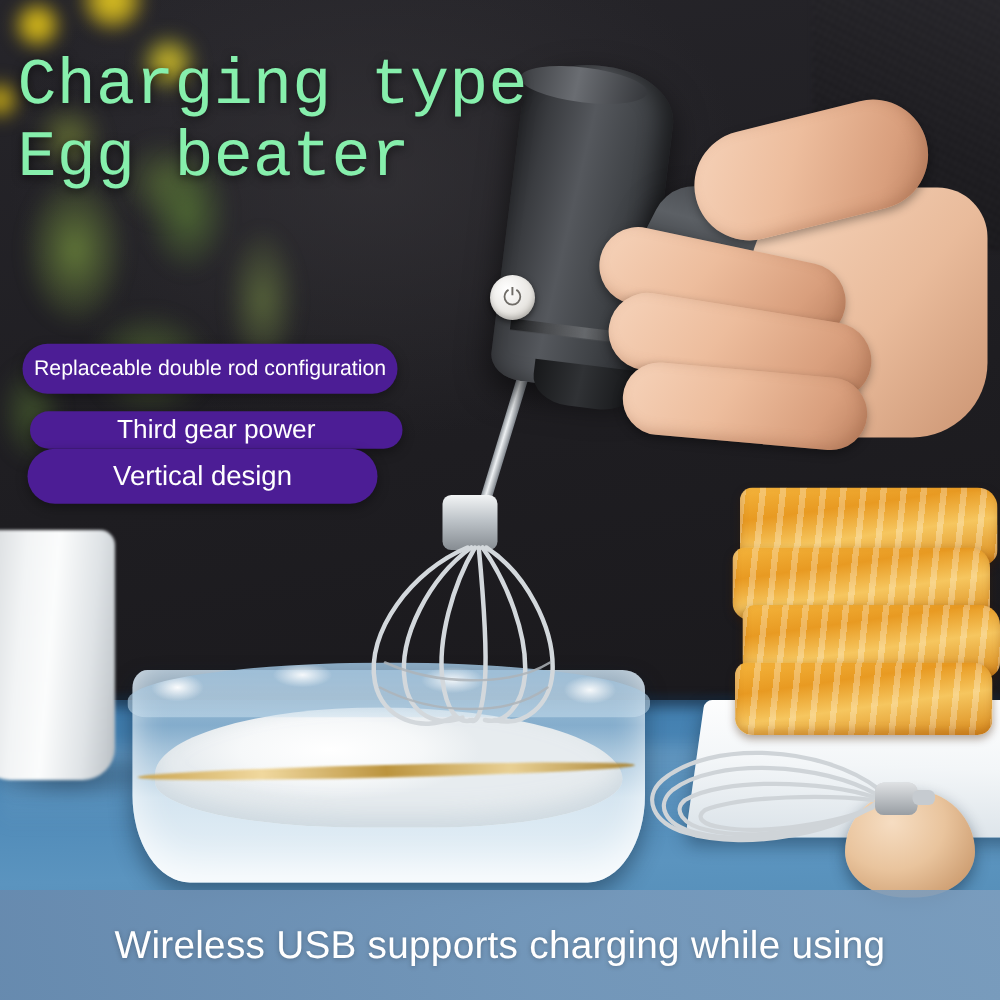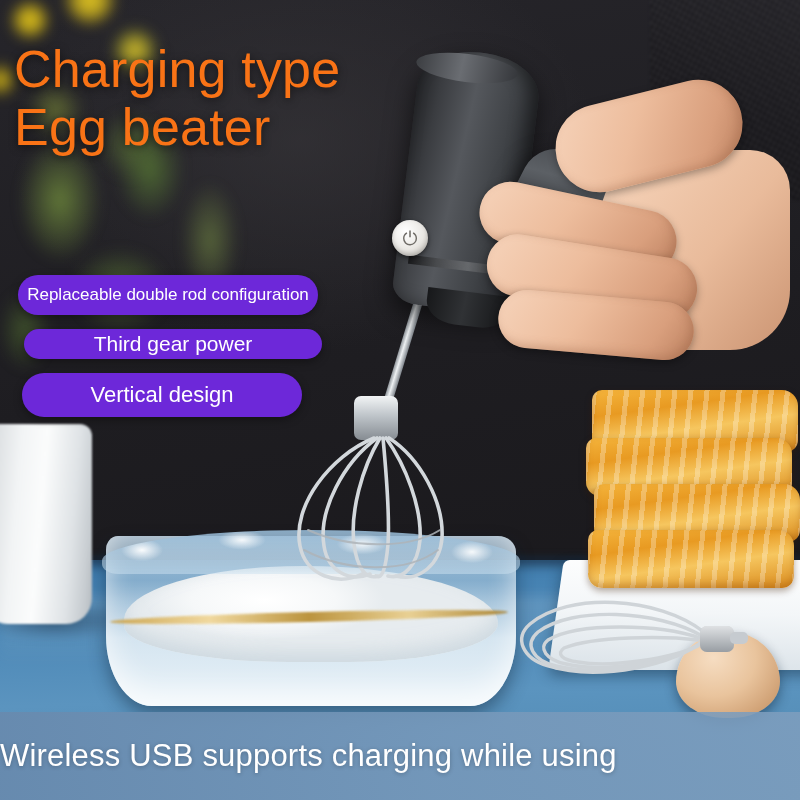--- a/index.html
+++ b/index.html
@@ -219,41 +219,42 @@
   #f2{left:486px;top:246px;width:212px;height:62px;transform:rotate(9deg);}
   #f3{left:498px;top:296px;width:196px;height:58px;transform:rotate(5deg);}
   #palm{
     position:absolute;left:600px;top:150px;width:190px;height:200px;border-radius:70px 40px 60px 70px;
     background:linear-gradient(130deg,#f7d6bd,#e9bb9b 55%,#cb9472 100%);
   }
 
   
   #headline{position:absolute;left:14px;top:40px;z-index:40;}
   .h-line{
-    color:#f97316;font-size:52px;font-weight:400;line-height:1.12;
+    color:#86efac;font-size:52px;font-weight:400;line-height:1.12;
     letter-spacing:.2px;text-shadow:0 2px 8px rgba(0,0,0,.55);
     white-space:nowrap;
+    font-family:Liberation Mono, monospace;
   }
   #h2{}
 
   #pills{position:absolute;left:18px;top:275px;z-index:40;}
   .pill{
-    color:#ffffff;background:#6d28d9;
+    color:#ffffff;background:#4c1d95;
     border-radius:40px;display:flex;align-items:center;justify-content:center;
     box-shadow:0 3px 9px rgba(0,0,0,.35);
     white-space:nowrap;
   }
   #pill0{width:300px;height:40px;font-size:17px;margin-left:0;}
   #pill1{width:298px;height:30px;font-size:21px;margin-top:14px;margin-left:6px;}
-  #pill2{width:280px;height:44px;font-size:22px;margin-top:14px;margin-left:4px;}
+  #pill2{width:280px;height:44px;font-size:22px;margin-left:4px;}
 
   #banner{
     position:absolute;left:0;top:712px;width:800px;height:88px;z-index:45;
     background:linear-gradient(100deg, rgba(104,138,174,.93) 0%, rgba(118,152,186,.90) 55%, rgba(126,158,190,.88) 100%);
-    display:flex;align-items:center;justify-content:flex-start;
+    display:flex;align-items:center;justify-content:center;
   }
   #banner-text{
     color:#ffffff;font-size:31px;font-weight:400;letter-spacing:.2px;
     text-shadow:0 1px 4px rgba(0,0,0,.25);white-space:nowrap;
   }
 </style>
 </head>
 <body>
 
 <div id="stage">

